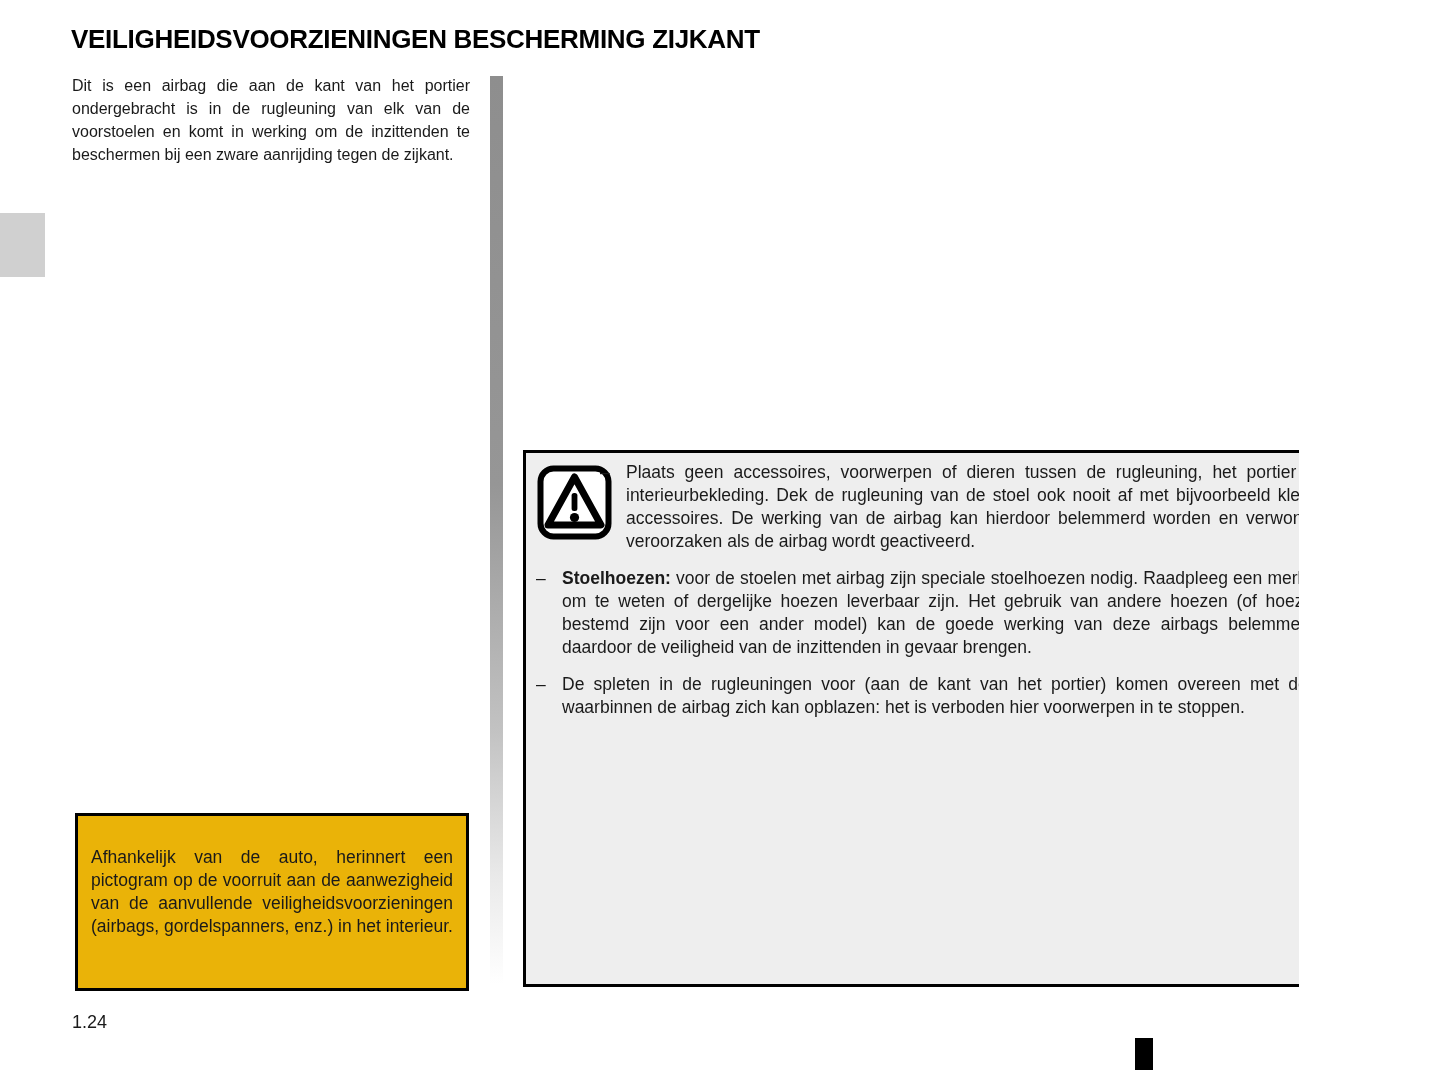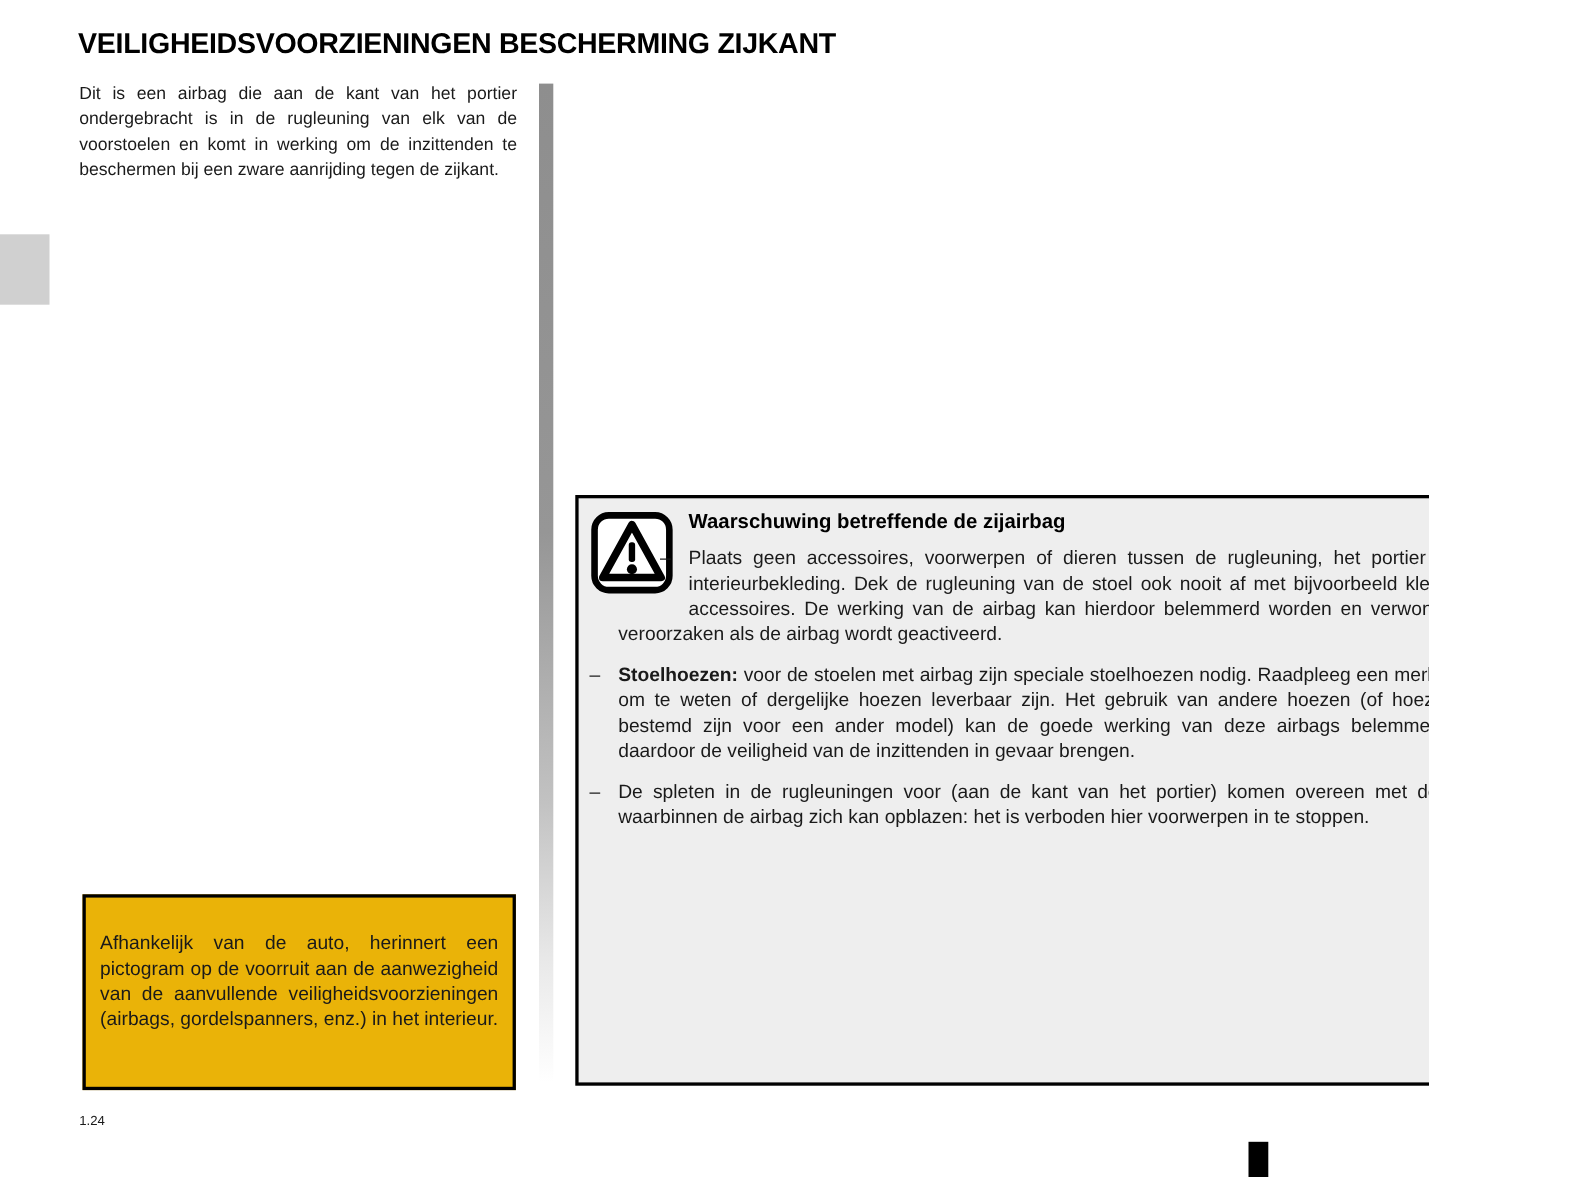--- a/index.html
+++ b/index.html
@@ -103,21 +103,21 @@
   .info-box p {
     font-size: 17.5px;
     line-height: 23px;
     text-align: justify;
     margin: 0;
   }
 
   .page-number {
     position: absolute;
     left: 72px; top: 1012px;
-    font-size: 12px;
+    font-size: 18px;
     color: #1a1a1a;
   }
 
   .print-mark {
     position: absolute;
     left: 1135px; top: 1038px;
     width: 18px; height: 32px;
     background: #000000;
   }
 </style>
@@ -139,21 +139,20 @@
   <div class="warning-box">
     <span class="warning-icon">
       <svg viewBox="0 0 75 75" width="75" height="75" aria-hidden="true">
         <rect x="3.5" y="3.5" width="68" height="68" rx="13" ry="13" fill="#ffffff" stroke="#000000" stroke-width="6"></rect>
         <path d="M37.5 12 L64 60 L11 60 Z" fill="#ffffff" stroke="#000000" stroke-width="7" stroke-linejoin="round"></path>
         <rect x="34.6" y="28" width="5.8" height="18" rx="2.5" fill="#000000"></rect>
         <circle cx="37.5" cy="52.5" r="4.6" fill="#000000"></circle>
       </svg>
     </span>
 
-    <div class="warning-header">Waarschuwing betreffende de zijairbag</div>
 
     <p><span class="dash">–</span><span>Plaats geen accessoires, voorwerpen of dieren tussen de rugleuning, het portier en de interieurbekleding. Dek de rugleuning van de stoel ook nooit af met bijvoorbeeld kleding of accessoires. De werking van de airbag kan hierdoor belemmerd worden en verwondingen veroorzaken als de airbag wordt geactiveerd.</span></p>
 
     <p><span class="dash">–</span><b>Stoelhoezen:</b><span> voor de stoelen met airbag zijn speciale stoelhoezen nodig. Raadpleeg een merkdealer om te weten of dergelijke hoezen leverbaar zijn. Het gebruik van andere hoezen (of hoezen die bestemd zijn voor een ander model) kan de goede werking van deze airbags belemmeren en daardoor de veiligheid van de inzittenden in gevaar brengen.</span></p>
 
 
     <p><span class="dash">–</span><span>De spleten in de rugleuningen voor (aan de kant van het portier) komen overeen met de zone waarbinnen de airbag zich kan opblazen: het is verboden hier voorwerpen in te stoppen.</span></p>
   </div>
 
   <div class="info-box">

